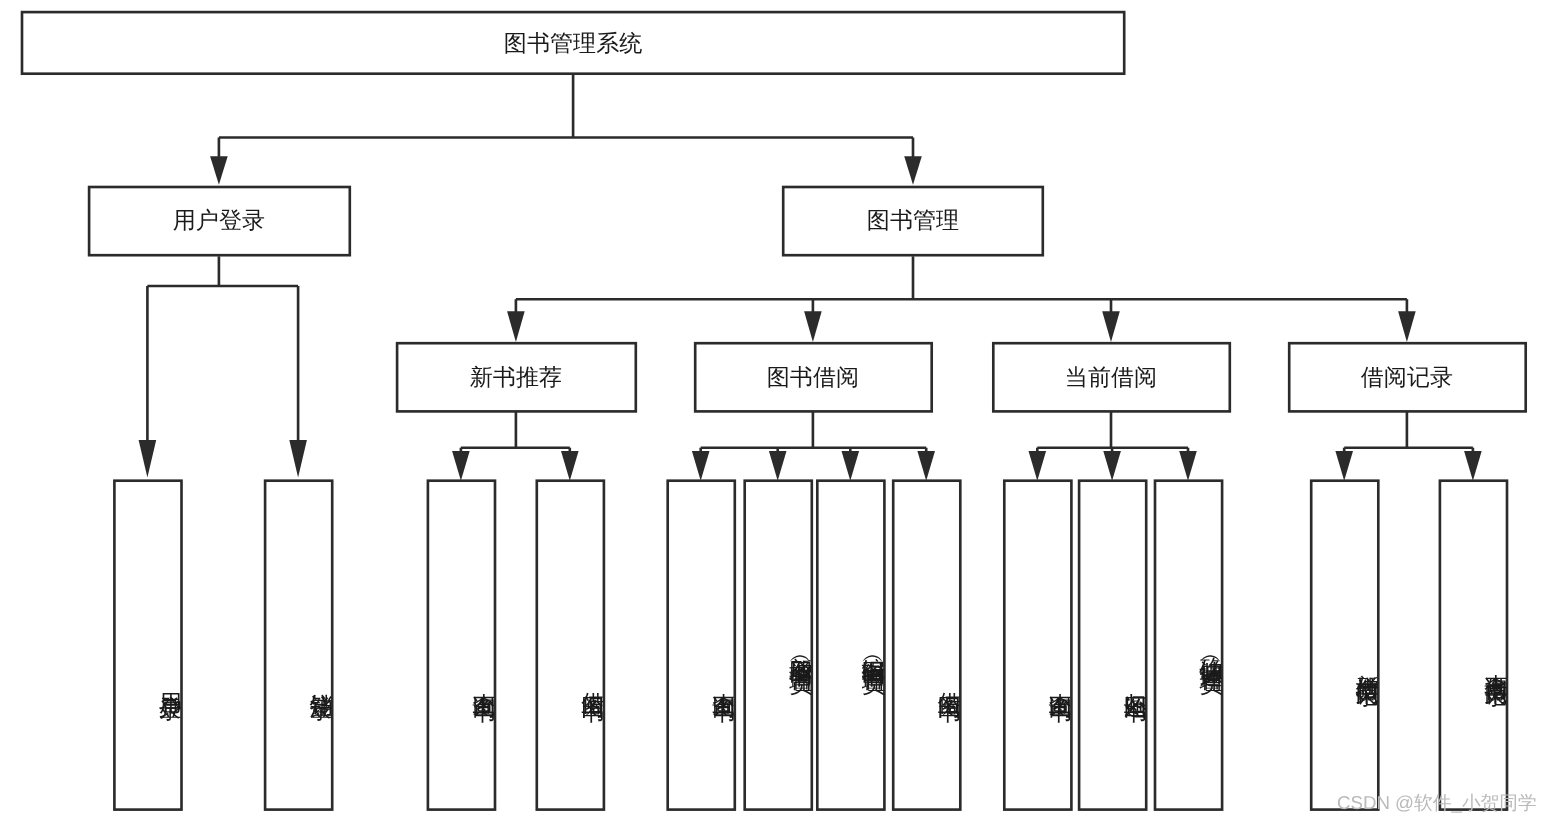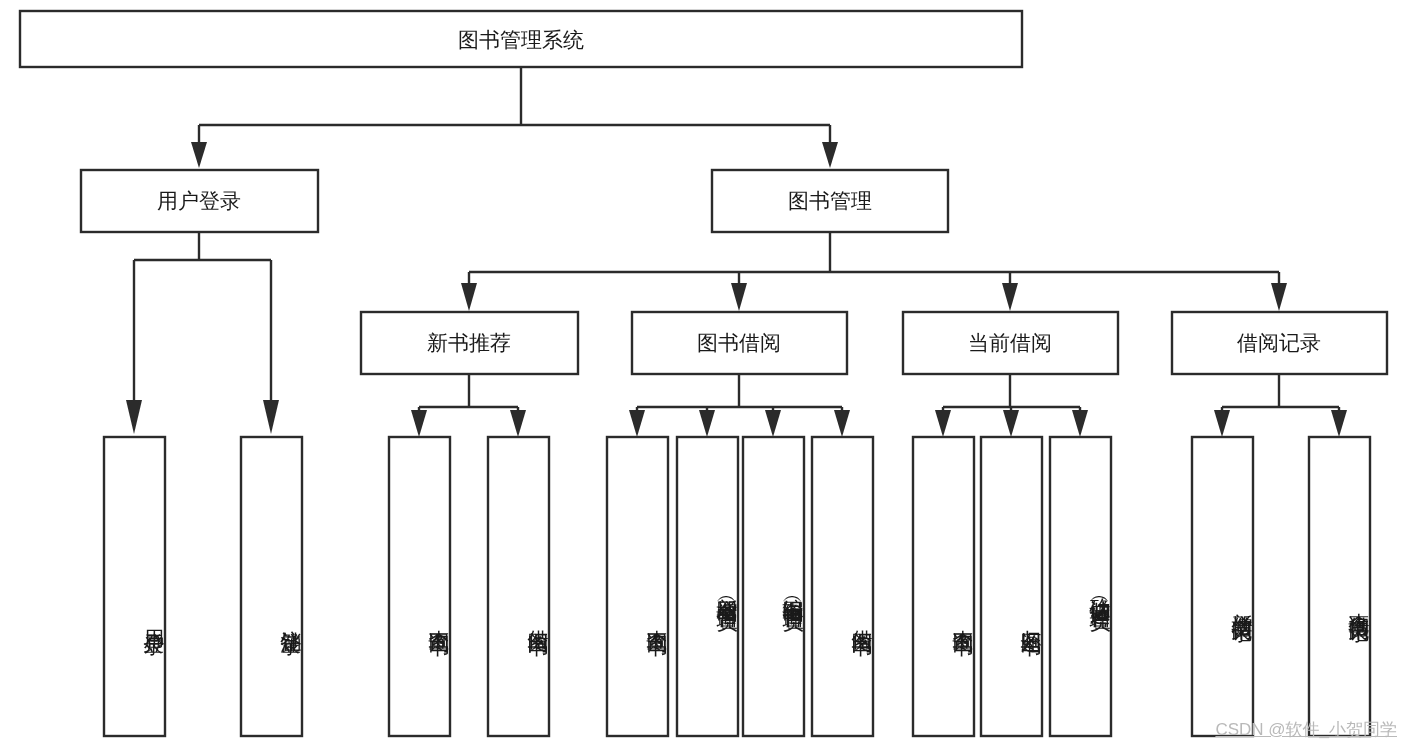--- a/index.html
+++ b/index.html
@@ -64,21 +64,20 @@
   }
   .watermark {
     position: absolute;
     right: 8px;
     bottom: 6px;
     font-family: "Liberation Sans", "DejaVu Sans", sans-serif;
     font-size: 17px;
     color: #b9b9b9;
     white-space: nowrap;
     user-select: none;
-    text-decoration: underline;
   }
 </style>
 </head>
 <body>
 
 <div id="diagram-root">
 
   <svg class="flow" viewBox="0 0 1405 747" xmlns="http://www.w3.org/2000/svg">
 
     <g>

